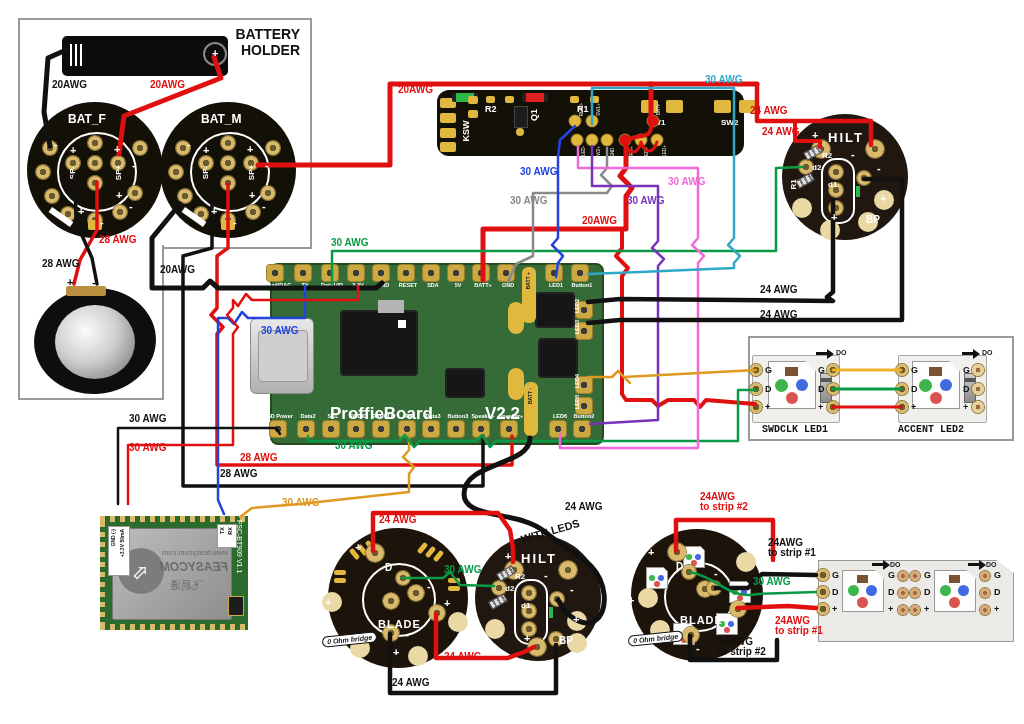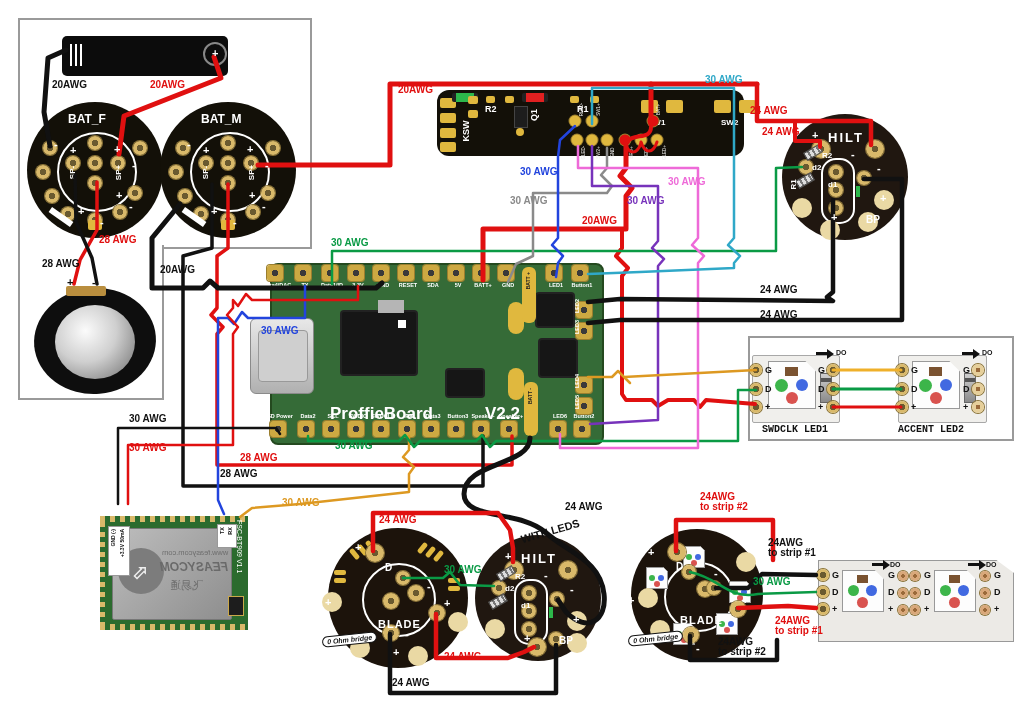--- a/index.html
+++ b/index.html
@@ -50,20 +50,22 @@
   .swlab{position:absolute;font-size:4.5px;color:#eee;transform:rotate(-90deg);transform-origin:center;white-space:nowrap;}
   .clab{position:absolute;font-size:9px;font-weight:bold;color:#111;line-height:9px;}
 </style>
 </head>
 <body>
 
 <div id="canvas">
 
   <div class="box" style="left:18px;top:18px;width:290px;height:227px;"></div>
   <div class="box" style="left:18px;top:245px;width:142px;height:153px;border-top:none;"></div>
+  <div class="abs" style="left:200px;top:26px;width:100px;text-align:right;font-size:14px;font-weight:bold;white-space:pre-line;color:#111;">BATTERY
+HOLDER</div>
 
   <div class="abs" style="left:62px;top:36px;width:166px;height:40px;background:#0c0c0c;border-radius:5px;"></div>
   <div class="abs" style="left:70px;top:44px;width:12px;height:22px;background:repeating-linear-gradient(90deg,#fff 0 2px,#0c0c0c 2px 5px);"></div>
   <div class="circ" style="left:203px;top:42px;width:20px;height:20px;border:2px solid #888;"></div>
 
   <div class="circ pcb" style="left:27px;top:102px;width:136px;height:136px;"></div>
   <div class="circ" style="left:57px;top:132px;width:76px;height:76px;border:2px solid #fff;"></div>
   <div class="wtxt" style="left:68px;top:112px;font-size:12px;">BAT_F</div>
   <div class="padc" style="left:43px;top:141px;"></div>
     <div class="padc" style="left:36px;top:165px;"></div>

